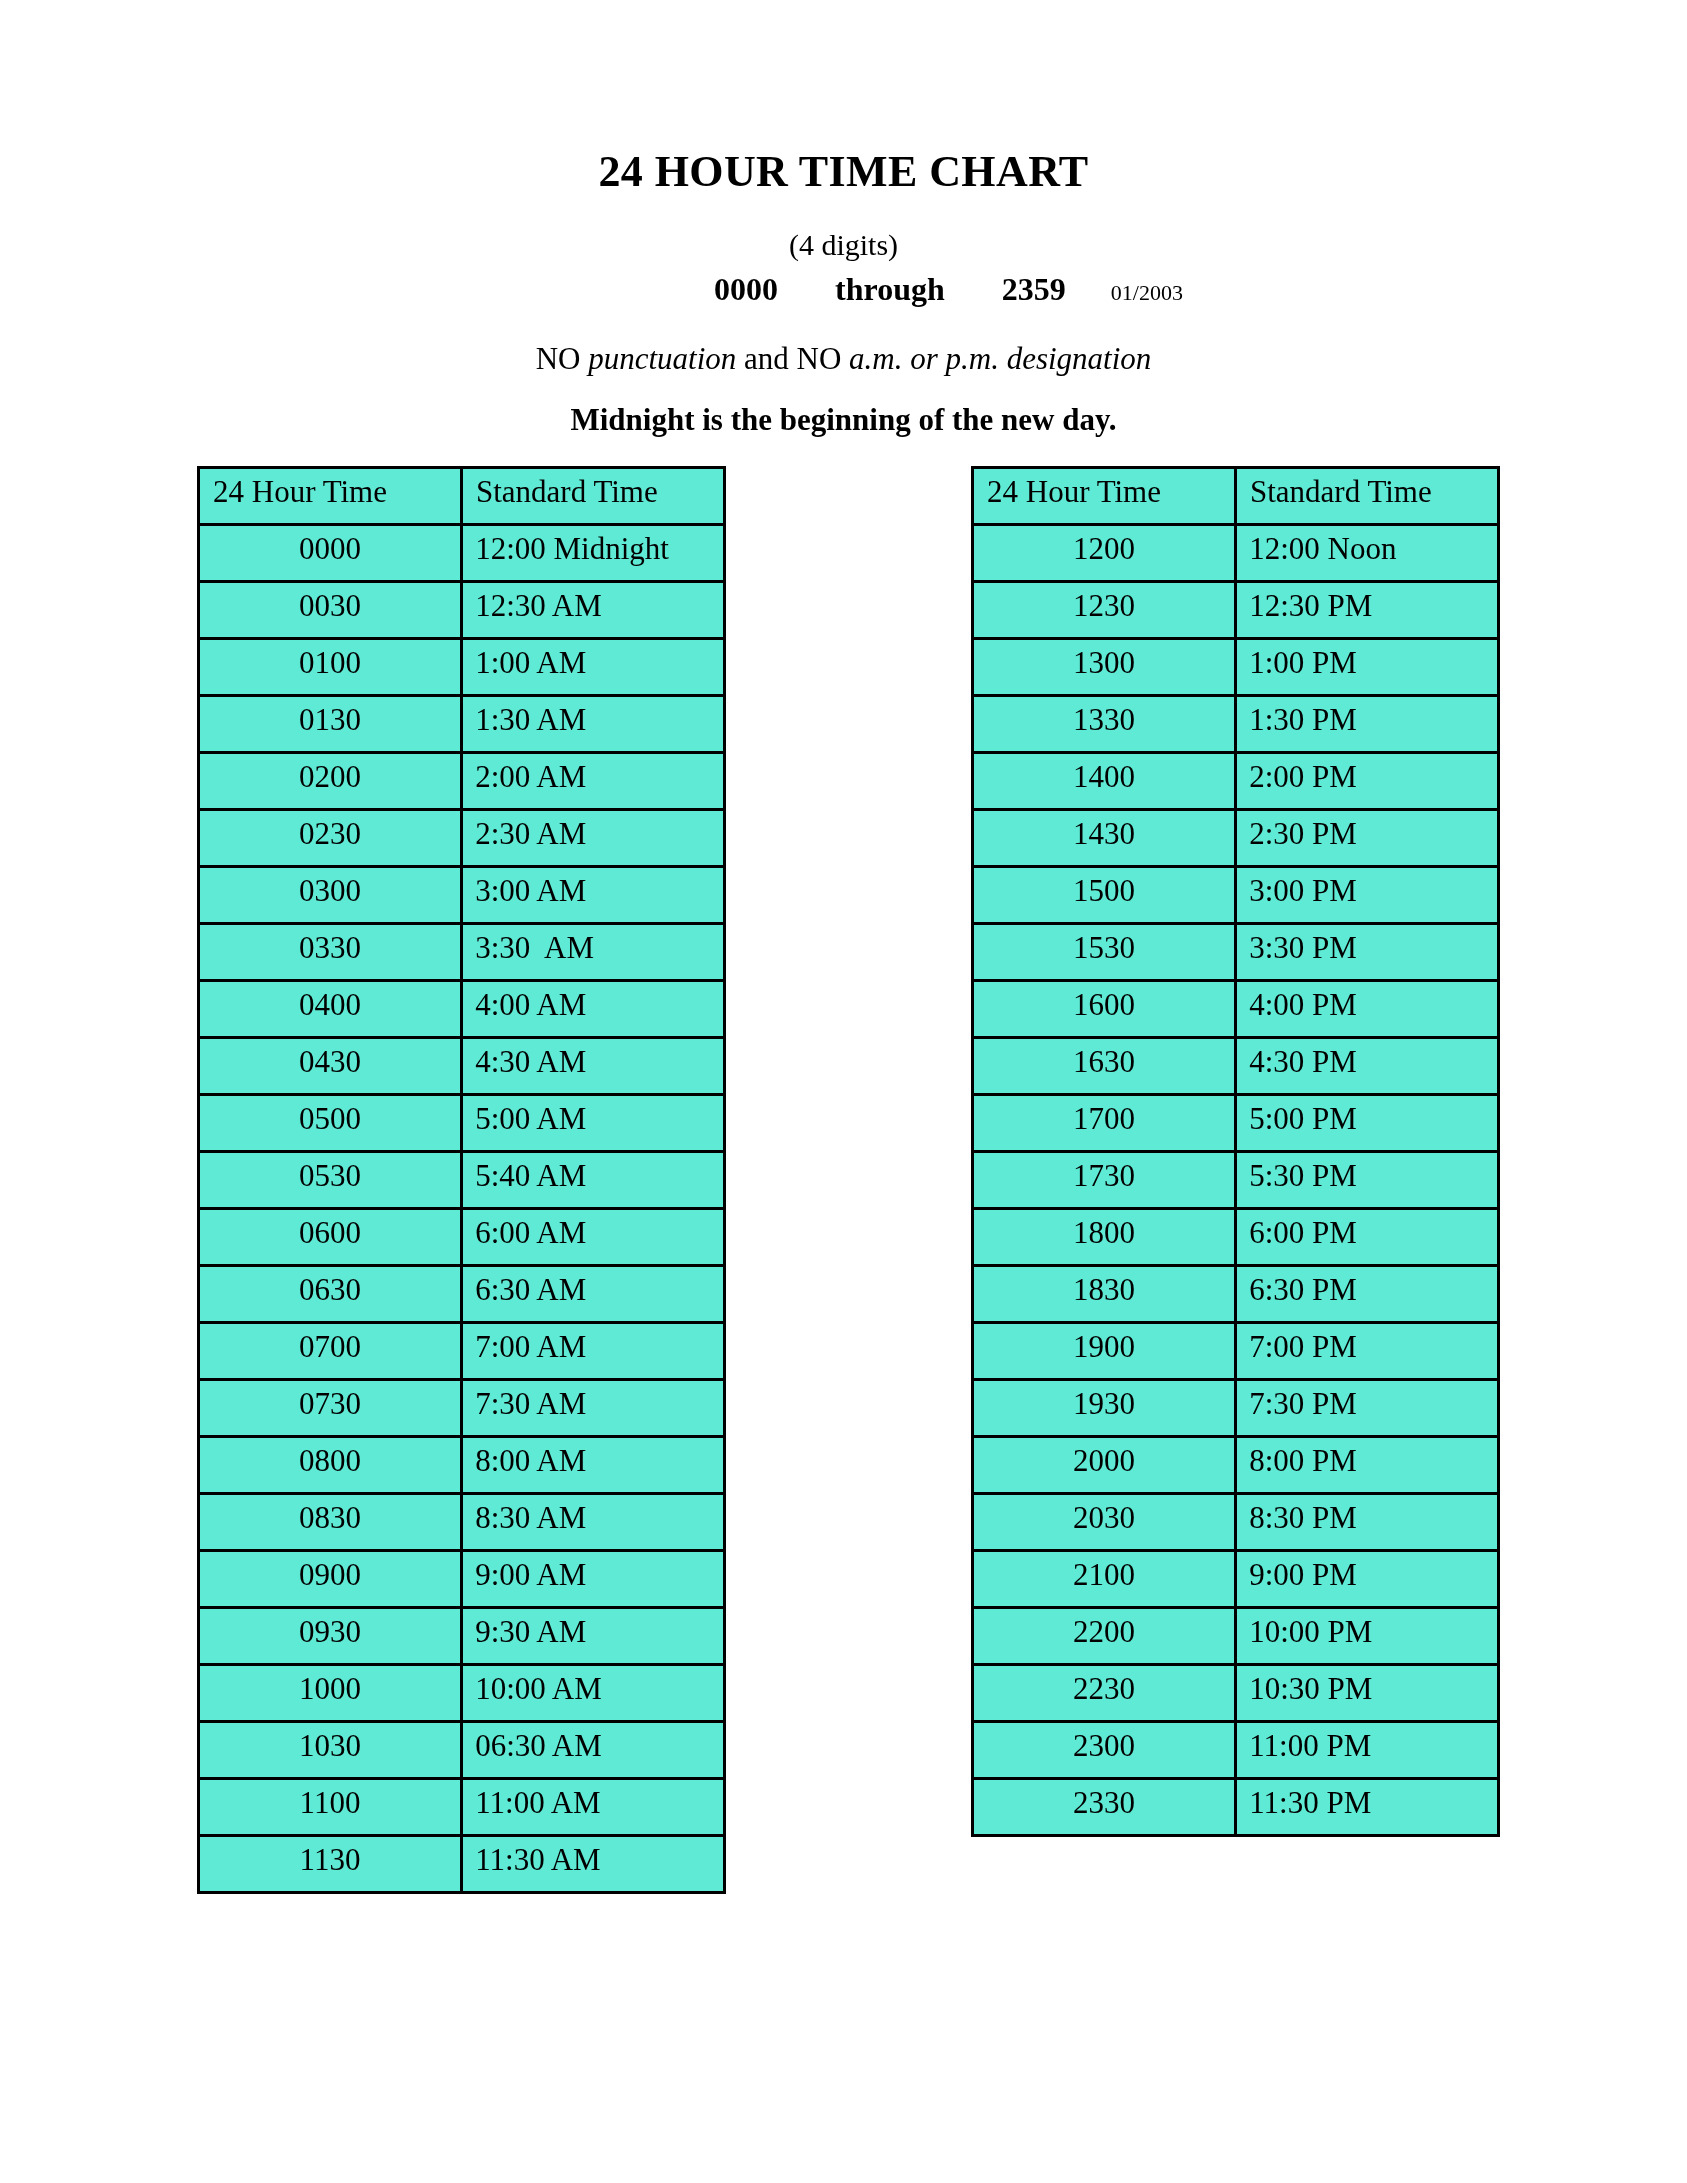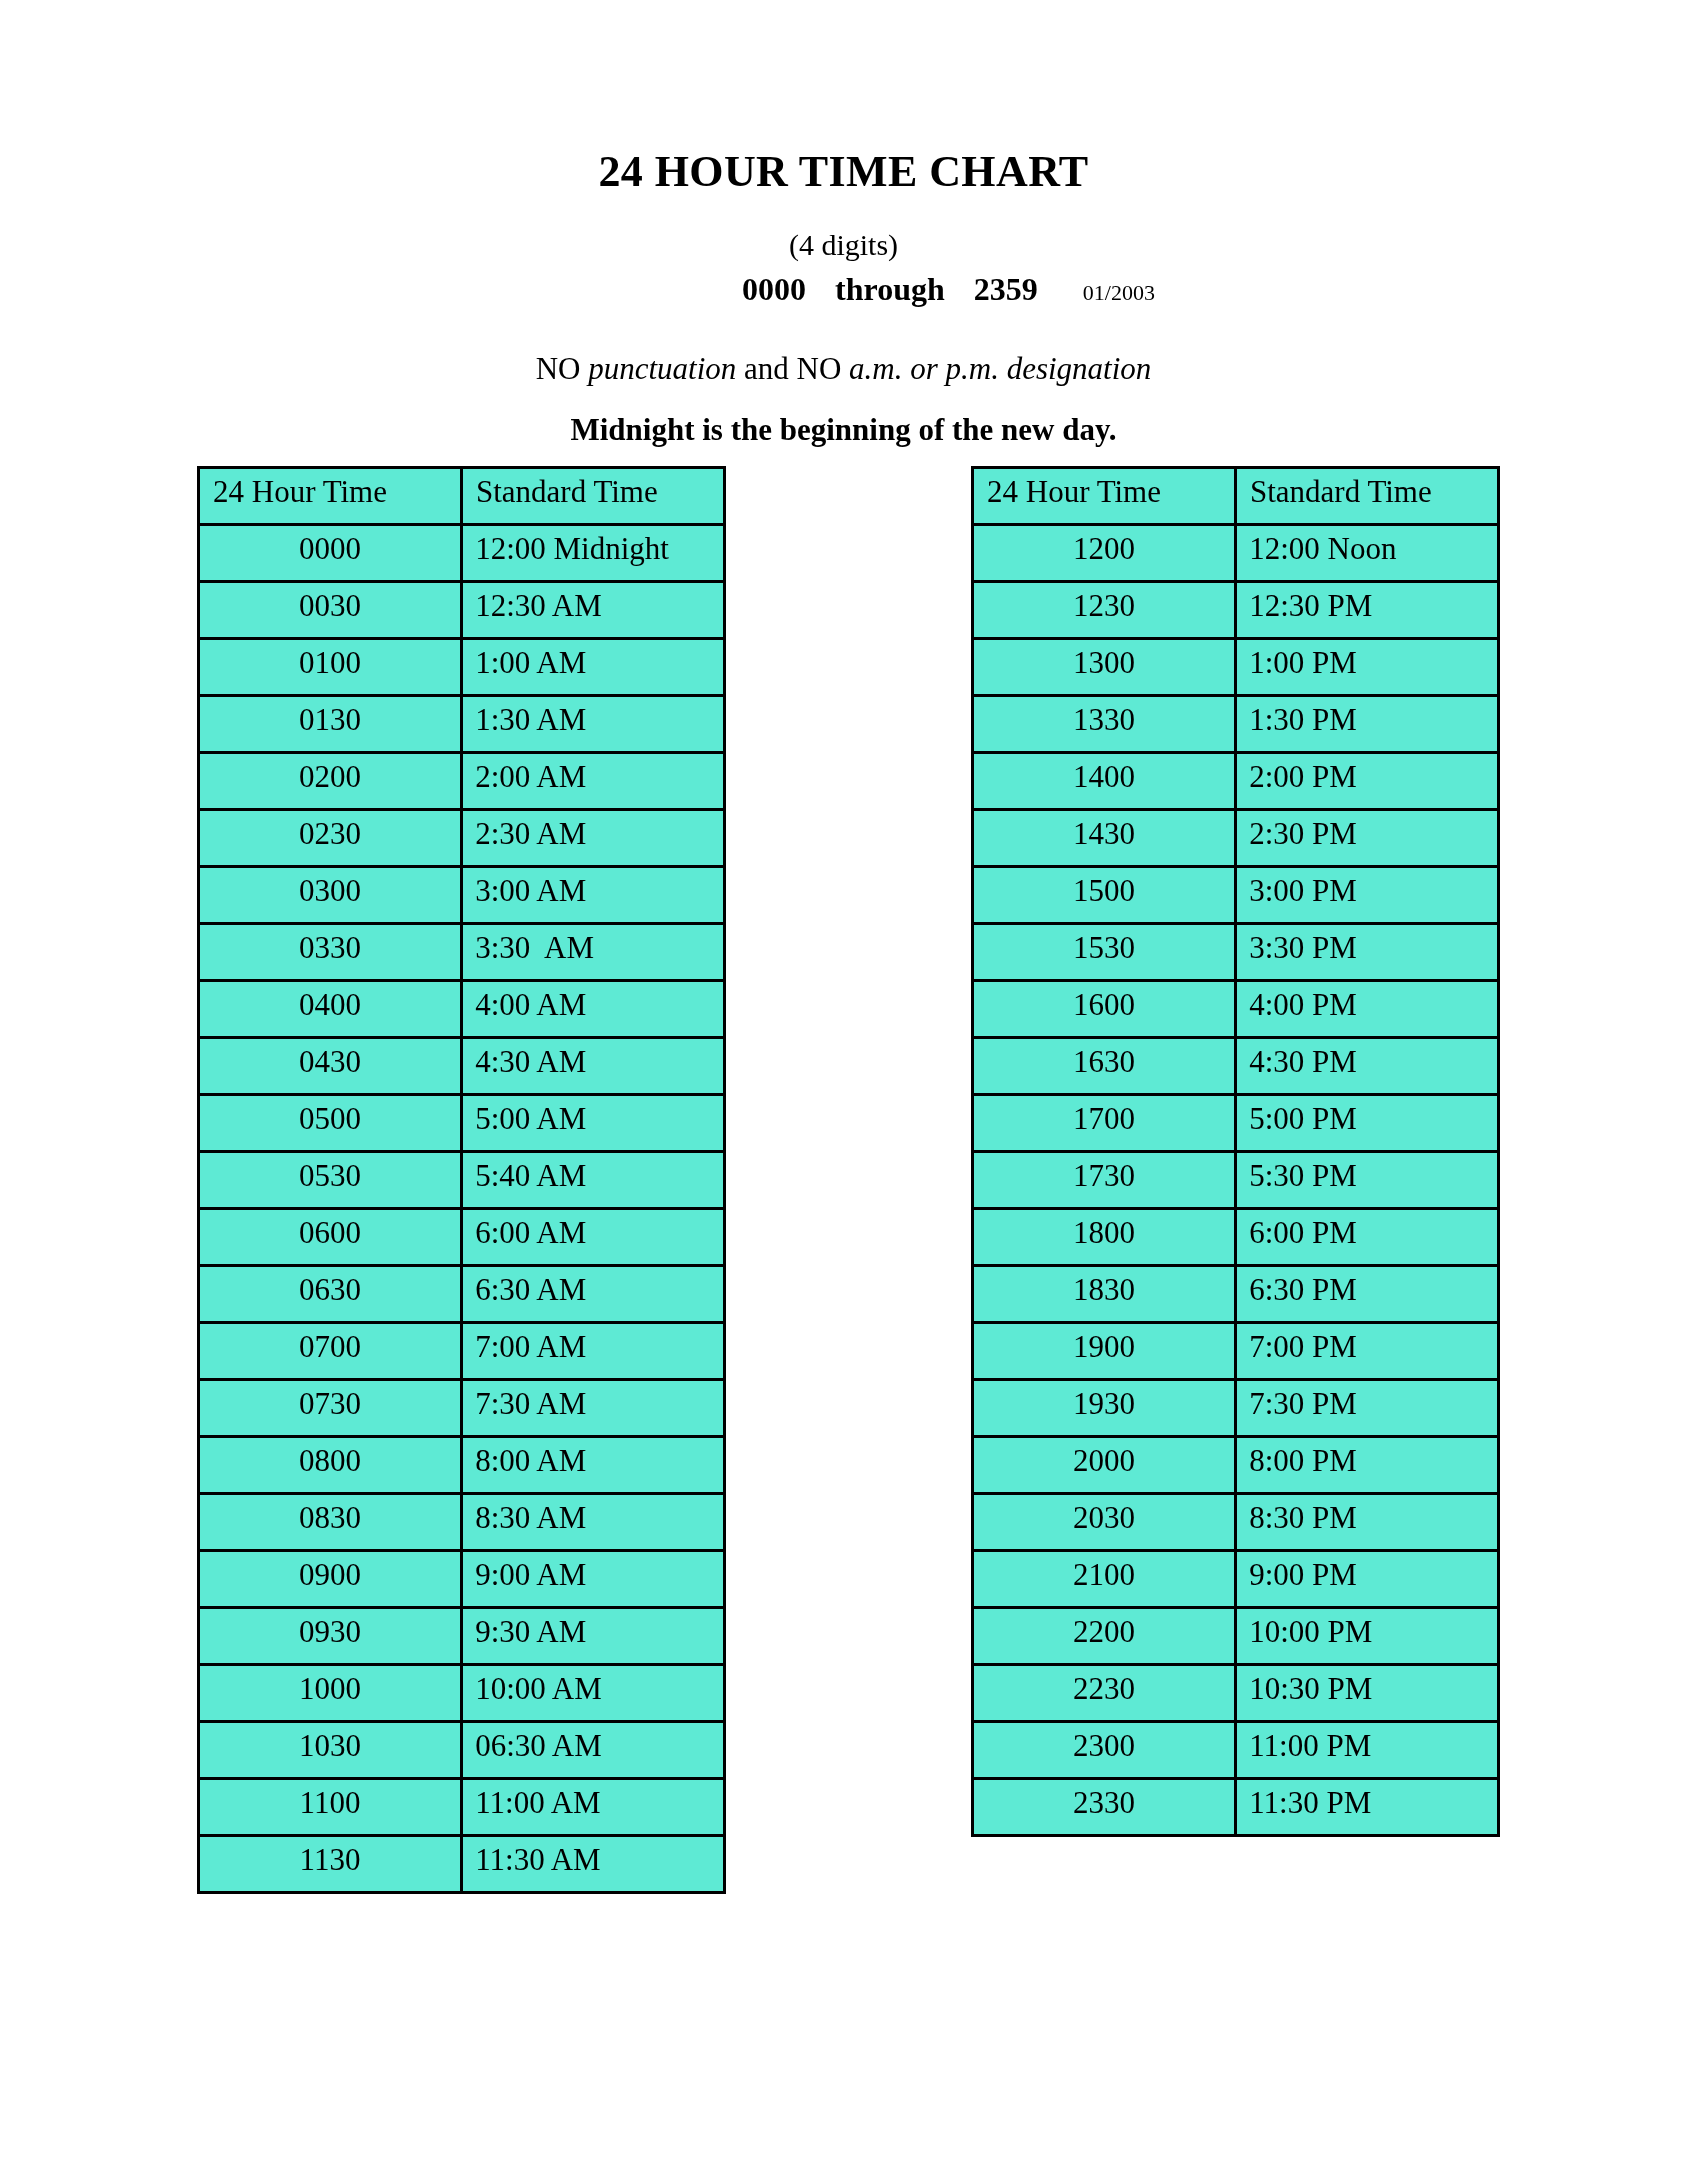--- a/index.html
+++ b/index.html
@@ -45,31 +45,31 @@
     font-weight: bold;
     line-height: 1.2;
   }
   .range-group {
     position: relative;
     left: 105px;
     display: inline-block;
     white-space: nowrap;
   }
   .range-group .gap {
-    margin-left: 21px;
+    margin-left: 49px;
     text-align: right;
   }
   .range-group .revision {
     margin-left: 37px;
     font-size: 22px;
     font-weight: normal;
     text-align: center;
   }
   .rule-line {
-    margin-top: 42px;
+    margin-top: 32px;
     font-size: 31px;
     line-height: 1.2;
   }
   .rule-line .it {
     font-style: italic;
   }
   .note-line {
     margin-top: 23px;
     font-size: 31px;
     font-weight: bold;

